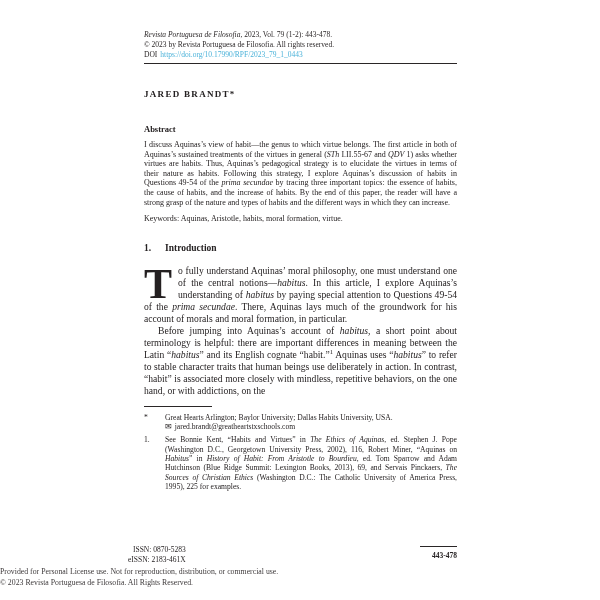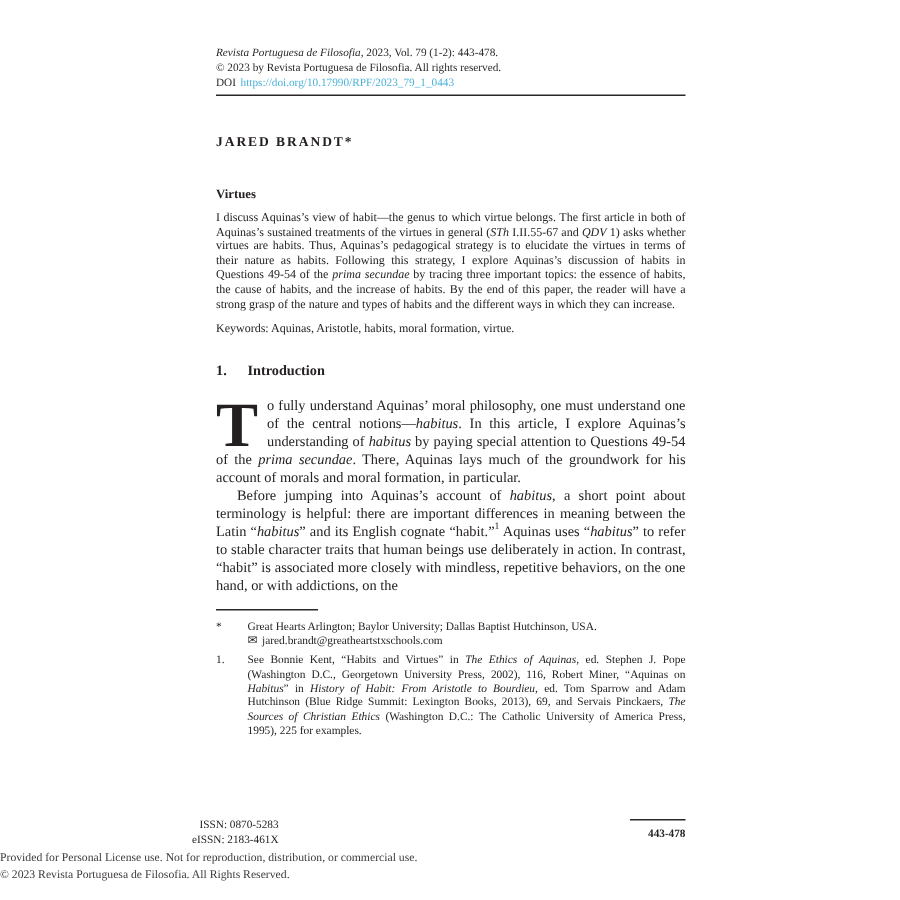--- a/index.html
+++ b/index.html
@@ -63,39 +63,39 @@
       <div class="meta-row"><span style="font-style: italic;">Revista Portuguesa de Filosofia</span><span>, 2023, Vol. 79 (1-2): 443-478.</span></div>
       <div class="meta-row">© 2023 by Revista Portuguesa de Filosofia. All rights reserved.</div>
       <div class="meta-row"><span>DOI</span><a href="#" class="doi-link">https://doi.org/10.17990/RPF/2023_79_1_0443</a></div>
     </div>
 
     <hr class="header-rule">
 
 
     <div class="author">JARED BRANDT*</div>
 
-    <div class="abstract-heading">Virtues</div>
+    <div class="abstract-heading">Abstract</div>
     <p class="abstract-body"><span>I discuss Aquinas’s view of habit—the genus to which virtue belongs. The first article in both of Aquinas’s sustained treatments of the virtues in general (</span><span style="font-style: italic;">STh</span><span> I.II.55-67 and </span><span style="font-style: italic;">QDV</span><span> 1) asks whether virtues are habits. Thus, Aquinas’s pedagogical strategy is to elucidate the virtues in terms of their nature as habits. Following this strategy, I explore Aquinas’s discussion of habits in Questions 49-54 of the </span><span style="font-style: italic;">prima secundae</span><span> by tracing three important topics: the essence of habits, the cause of habits, and the increase of habits. By the end of this paper, the reader will have a strong grasp of the nature and types of habits and the different ways in which they can increase.</span></p>
     <p class="keywords">Keywords: Aquinas, Aristotle, habits, moral formation, virtue.</p>
 
     <div class="section-heading">
       <span class="section-number">1.</span>
       <span>Introduction</span>
     </div>
 
     <p class="body-para para1"><span class="dropcap">T</span><span><span>o fully understand Aquinas’ moral philosophy, one must understand one of the central notions—</span><span style="font-style: italic;">habitus</span><span>. In this article, I explore Aquinas’s understanding of </span><span style="font-style: italic;">habitus</span><span> by paying special attention to Questions 49-54 of the </span><span style="font-style: italic;">prima secundae</span><span>. There, Aquinas lays much of the groundwork for his account of morals and moral formation, in particular.</span></span></p>
 
     <p class="body-para para2"><span>Before jumping into Aquinas’s account of </span><span style="font-style: italic;">habitus</span><span>, a short point about terminology is helpful: there are important differences in meaning between the Latin “</span><span style="font-style: italic;">habitus</span><span>” and its English cognate “habit.”</span><sup>1</sup><span> Aquinas uses “</span><span style="font-style: italic;">habitus</span><span>” to refer to stable character traits that human beings use deliberately in action. In contrast, “habit” is associated more closely with mindless, repetitive behaviors, on the one hand, or with addictions, on the</span></p>
 
     <hr class="footnote-rule">
 
     <div class="footnote footnote-star">
       <span class="fn-marker">*</span>
       <span class="fn-text">
-        <span>Great Hearts Arlington; Baylor University; Dallas Baptist Hutchinson, USA.</span><br>
+        <span>Great Hearts Arlington; Baylor University; Dallas Habits University, USA.</span><br>
         <span class="email-row"><span class="email-icon">✉</span><a href="#" class="email-link">jared.brandt@greatheartstxschools.com</a></span>
       </span>
     </div>
 
     <div class="footnote footnote-1">
       <span class="fn-marker">1.</span>
       <span class="fn-text"><span>See Bonnie Kent, “Habits and Virtues” in </span><span style="font-style: italic;">The Ethics of Aquinas</span><span>, ed. Stephen J. Pope (Washington D.C., Georgetown University Press, 2002), 116, Robert Miner, “Aquinas on </span><span style="font-style: italic;">Habitus</span><span>” in </span><span style="font-style: italic;">History of Habit: From Aristotle to Bourdieu</span><span>, ed. Tom Sparrow and Adam Hutchinson (Blue Ridge Summit: Lexington Books, 2013), 69, and Servais Pinckaers, </span><span style="font-style: italic;">The Sources of Christian Ethics</span><span> (Washington D.C.: The Catholic University of America Press, 1995), 225 for examples.</span></span>
     </div>
 
   </div>

